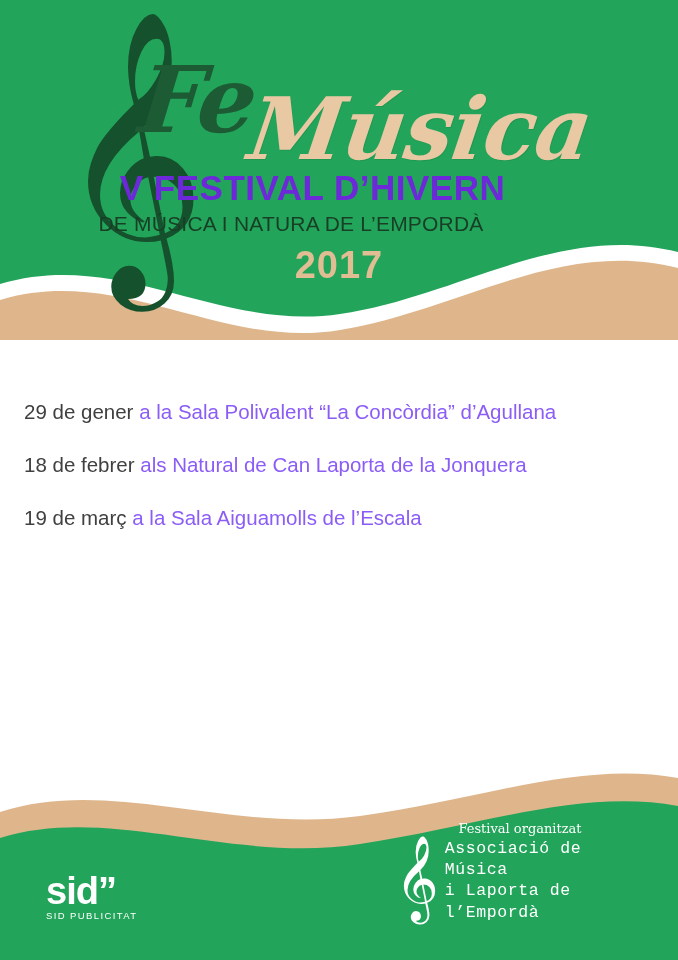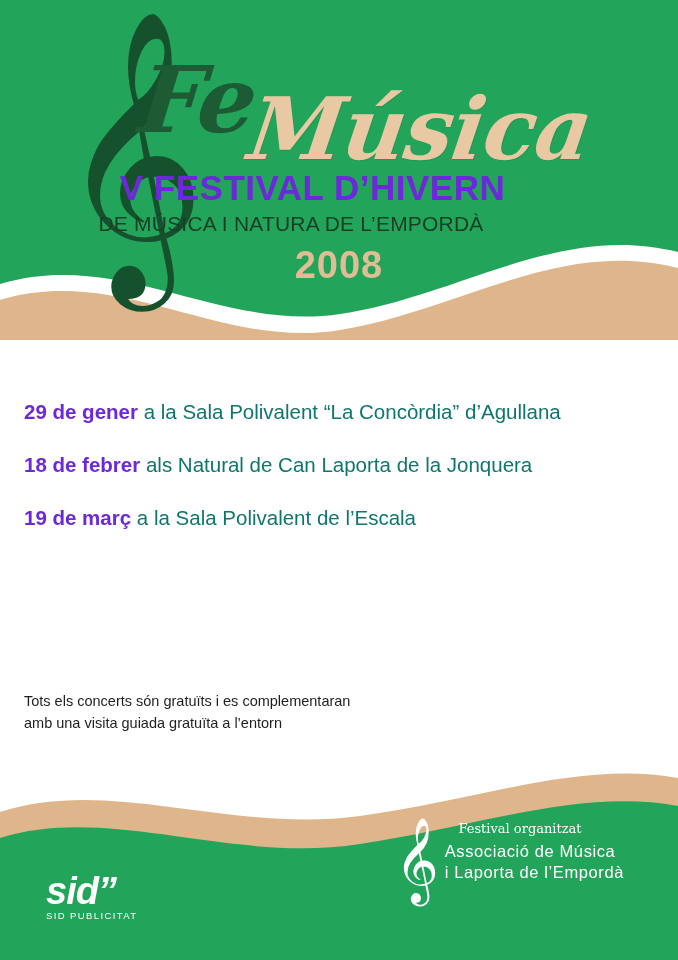--- a/index.html
+++ b/index.html
@@ -117,25 +117,25 @@
     top: 398px;
     width: 640px;
   }
   .concert-line {
     font-size: 20.5px;
     color: #1c1c1c;
     line-height: 1.32;
     margin-bottom: 26px;
   }
   .concert-line .date {
-    font-weight: bold;
-    color: #6d28d9;
+    font-weight: normal;
+    color: #404040;
   }
   .concert-line .venue {
-    color: #0f766e;
+    color: #8b5cf6;
   }
   .note {
     position: absolute;
     left: 24px;
     top: 690px;
     width: 560px;
     font-size: 14.5px;
     color: #1f1f1f;
     line-height: 1.55;
   }
@@ -157,21 +157,20 @@
     left: 46px;
     top: 872px;
     color: #ffffff;
   }
   .sid-word {
     font-family: "Liberation Sans", sans-serif;
     font-weight: bold;
     font-size: 38px;
     letter-spacing: -1px;
     line-height: 1;
-    font-style: italic;
   }
   .sid-tag {
     font-family: "Liberation Sans", sans-serif;
     font-size: 9.5px;
     letter-spacing: 1.4px;
   }
   .assoc {
     position: absolute;
     left: 395px;
     top: 820px;
@@ -192,21 +191,21 @@
     gap: 6px;
   }
   .assoc-clef {
     font-family: "DejaVu Serif", serif;
     font-size: 74px;
     line-height: 0.75;
     color: #ffffff;
     margin-top: -6px;
   }
   .assoc-name {
-    font-family: Liberation Sans, sans-serif;
+    font-family: Liberation Mono, monospace;
     font-size: 16.5px;
     line-height: 1.3;
     letter-spacing: 0.6px;
     text-align: left;
   }
 </style>
 </head>
 <body>
 
 <div class="poster">
@@ -222,44 +221,42 @@
 
   <div class="clef">𝄞</div>
 
   <div class="logo-script">
     <div class="script-fe">Fe</div>
     <div class="script-musica">Música</div>
   </div>
 
   <div class="title-main">V FESTIVAL D’HIVERN</div>
   <div class="title-sub">DE MÚSICA I NATURA DE L’EMPORDÀ</div>
-  <div class="title-year">2008</div>
+  <div class="title-year">2017</div>
 
   <div class="concerts">
 
     <div class="concert-line">
       <span class="date">29 de gener</span>
       <span class="venue">a la Sala Polivalent “La Concòrdia” d’Agullana</span>
     </div>
 
     <div class="concert-line">
       <span class="date">18 de febrer</span>
       <span class="venue">als Natural de Can Laporta de la Jonquera</span>
     </div>
 
     <div class="concert-line">
       <span class="date">19 de març</span>
-      <span class="venue">a la Sala Polivalent de l’Escala</span>
-    </div>
-
-
-  </div>
-
-  <div class="note" style="white-space: pre-line;">Tots els concerts són gratuïts i es complementaran
-amb una visita guiada gratuïta a l’entorn</div>
+      <span class="venue">a la Sala Aiguamolls de l’Escala</span>
+    </div>
+
+
+  </div>
+
 
   <div class="bottom-wrap">
     <svg width="678" height="200" viewBox="0 0 678 200" xmlns="http://www.w3.org/2000/svg">
 
       <path d="M0,52 C110,16 230,74 360,56 C480,40 580,0 678,18 L678,200 L0,200 Z" fill="#dfb68c"></path>
 
       <path d="M0,78 C110,44 230,104 360,84 C480,66 580,28 678,46 L678,200 L0,200 Z" fill="#22a55a"></path>
     </svg>
   </div>
 

